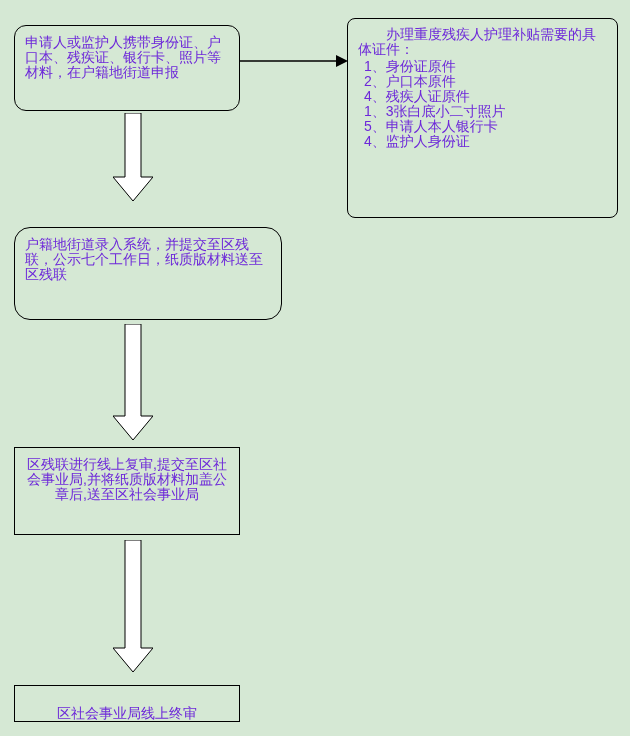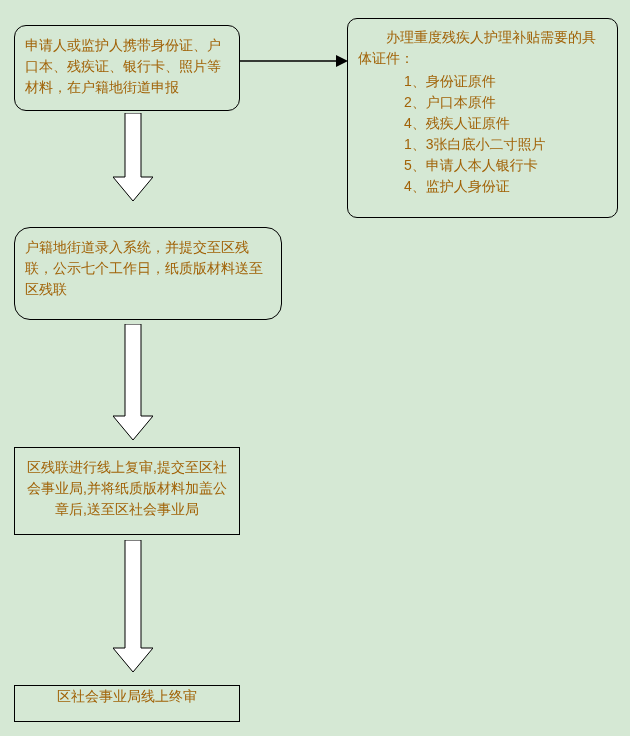--- a/index.html
+++ b/index.html
@@ -12,39 +12,39 @@
     position: relative;
     width: 630px;
     height: 736px;
     background: #d5e8d4;
     overflow: hidden;
   }
   .box {
     position: absolute;
     border: 1px solid #000;
     background: transparent;
-    color: #a16207;
+    color: #6d28d9;
     font-size: 14px;
-    line-height: 21px;
+    line-height: 15px;
     box-sizing: border-box;
   }
   .rounded { border-radius: 12px; }
   .soft    { border-radius: 8px; }
   .box-text { padding: 9px 10px; }
   #box-step1 { left: 14px;  top: 25px;  width: 226px; height: 86px; }
-  #box-docs  { left: 347px; top: 18px;  width: 271px; height: 200px; padding: 8px 10px; border-radius: 10px; }
+  #box-docs  { left: 347px; top: 18px;  width: 271px; height: 200px; padding: 8px 10px; }
   #box-step2 { left: 14px;  top: 227px; width: 268px; height: 93px; border-radius: 16px; }
   #box-step3 { left: 14px;  top: 447px; width: 226px; height: 88px; text-align: center; }
   #box-step4 {
     left: 14px; top: 685px; width: 226px; height: 37px;
-    display: flex; align-items: flex-start; justify-content: center;
+    display: flex; align-items: flex-end; justify-content: center;
     text-align: center;
   }
   .doc-title { text-indent: 2em; margin: 0 0 2px 0; }
-  .doc-item  { padding-left: 6px; margin-left: 40px; }
+  .doc-item  { padding-left: 6px; }
   .arrow { position: absolute; }
   #h-arrow  { left: 240px; top: 54px; }
   #v-arrow-1 { left: 113px; top: 113px; }
   #v-arrow-2 { left: 113px; top: 324px; }
   #v-arrow-3 { left: 113px; top: 540px; }
   svg polygon.block { fill: #ffffff; stroke: #000000; stroke-width: 1; }
   svg .line { stroke: #000000; stroke-width: 1.5; }
   svg .head { fill: #000000; }
 </style>
 </head>

